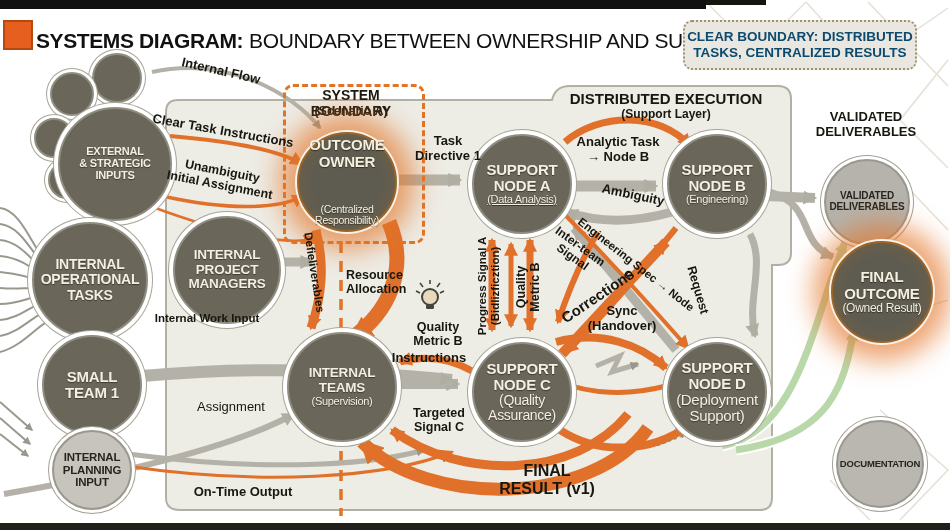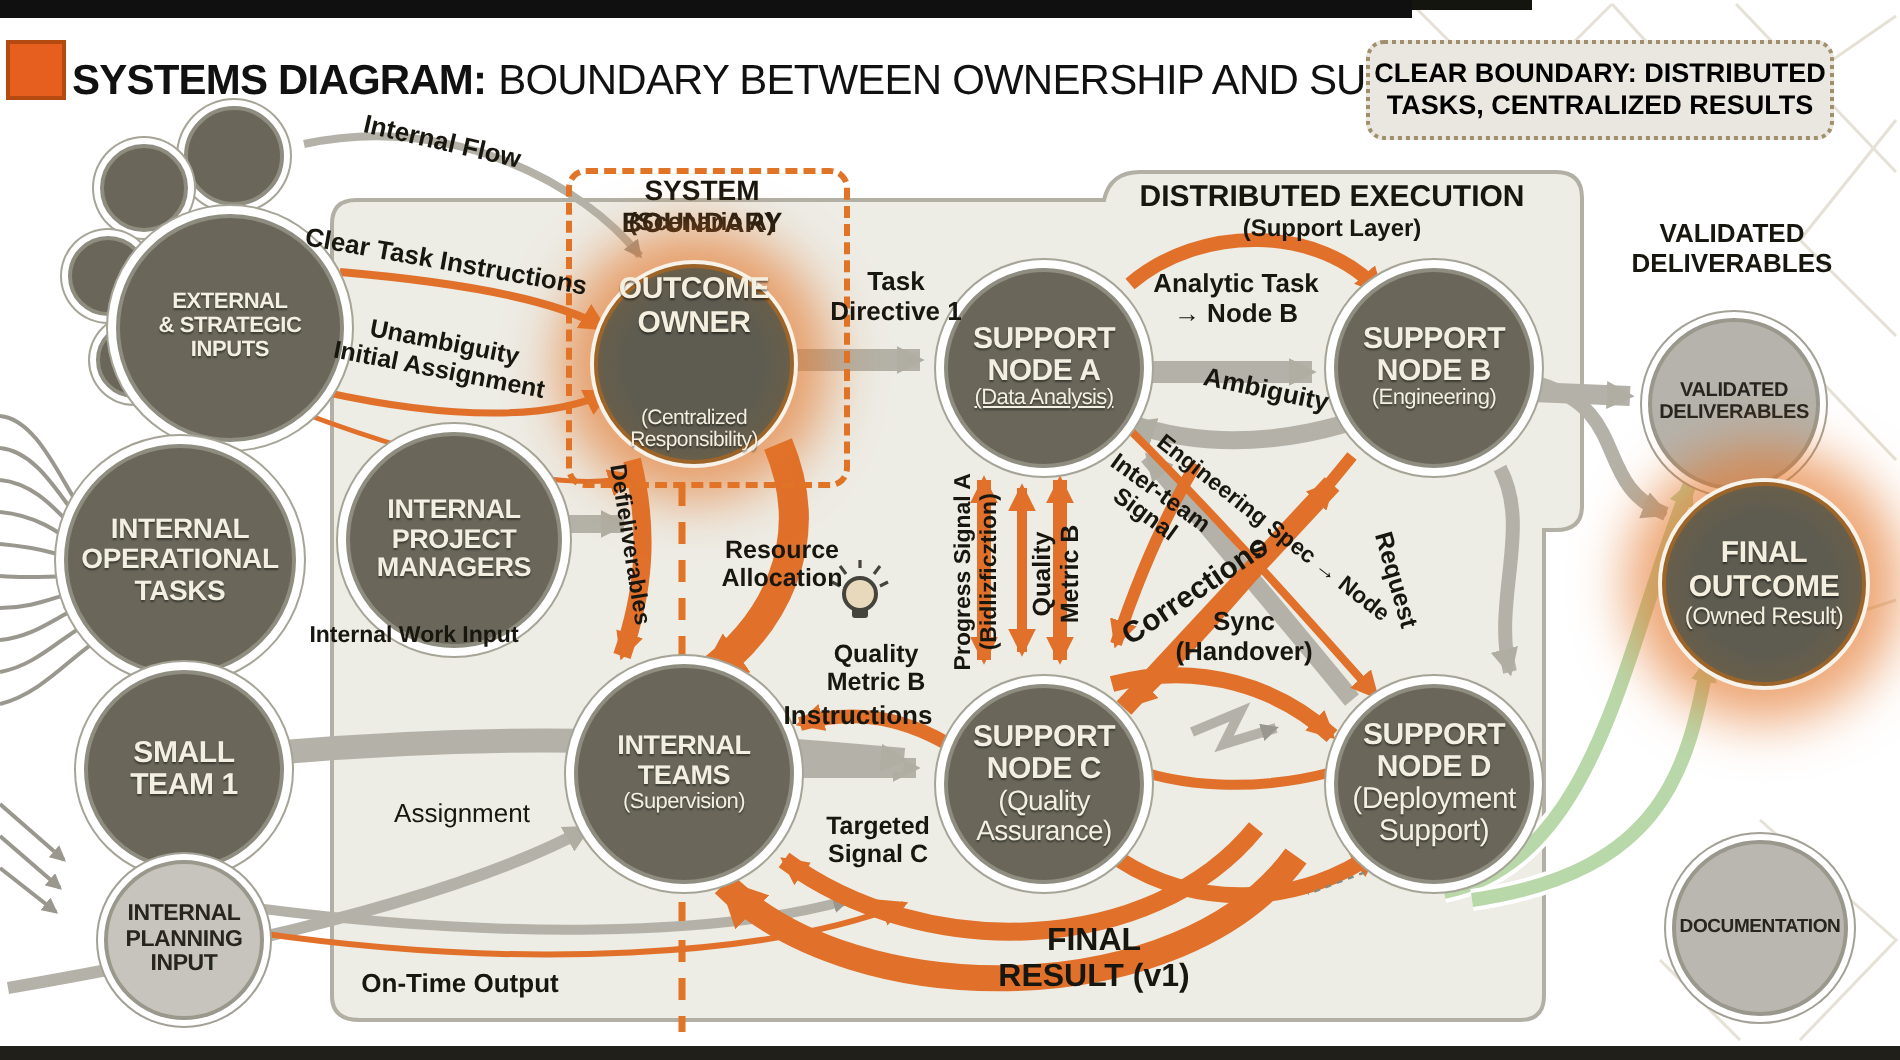--- a/index.html
+++ b/index.html
@@ -14,21 +14,21 @@
   .light{background:#c6c4bd;color:#26251f;border:2px solid #9a988c;box-shadow:0 0 0 3px #ffffff,0 0 0 4px #a3a196;}
   .glow{background:radial-gradient(circle,#5e5c50 50%,#6b5f49 78%,#8a5c2f 100%);color:#f4efdf;
         border:2px solid #9c6428;box-shadow:0 0 0 2px #f7f3ea,0 0 26px 18px rgba(228,116,40,.65);
         text-shadow:0 1px 1px rgba(0,0,0,.5);}
   .c-title{font-weight:bold;}
   .c-sub{font-weight:normal;letter-spacing:-0.3px;}
   .sat{position:absolute;border-radius:50%;background:#6a675a;border:2px solid #8f8d80;box-shadow:0 0 0 3px #fff,0 0 0 4px #a6a496;}
   #sysbox{position:absolute;left:283px;top:84px;width:136px;height:154px;border:3px dashed #e07427;border-radius:10px;}
   #callout{position:absolute;left:683px;top:20px;width:230px;height:46px;background:#e9e7e0;border:2px dotted #a08f6d;
            border-radius:9px;display:flex;align-items:center;justify-content:center;font-weight:bold;font-size:13.5px;
-           text-align:center;white-space:pre-line;line-height:1.18;color:#000000;}
+           text-align:center;white-space:pre-line;line-height:1.18;color:#0c4a6e;}
   #titlebar{position:absolute;left:36px;top:29px;font-size:21px;color:#111;letter-spacing:-0.4px;white-space:nowrap;}
   #titlebar .b{font-weight:bold;}
   #titlebar .r{font-weight:normal;margin-left:6px;}
   #orangesq{position:absolute;left:3px;top:20px;width:26px;height:26px;background:#e65f1e;border:2px solid #b54a10;}
   #topbar{position:absolute;left:0;top:0;width:706px;height:9px;background:#101010;}
   #topbar2{position:absolute;left:706px;top:0;width:60px;height:5px;background:#15150f;}
   #botbar{position:absolute;left:0;top:523px;width:950px;height:7px;background:#201f19;}
 </style>
 </head>
 <body>
@@ -252,24 +252,24 @@
   <div class="lbl" style="left:424px;top:273px;width:130px;font-size:11.5px;transform:rotate(-90deg);">Progress Signal A
 (Bidlizficztion)</div>
   <div class="lbl" style="left:483px;top:273px;width:90px;font-size:12.5px;transform:rotate(-90deg);">Quality
 Metric B</div>
   <div class="lbl" style="left:663px;top:283px;width:70px;font-size:12.5px;transform:rotate(74deg);">Request</div>
   <div class="lbl" style="left:572px;top:304px;width:100px;font-size:13px;">Sync
 (Handover)</div>
   <div class="lbl" style="left:398px;top:320px;width:80px;font-size:12.5px;">Quality
 Metric B</div>
   <div class="lbl" style="left:379px;top:351px;width:100px;font-size:13px;">Instructions</div>
-  <div class="lbl" style="left:346px;top:268px;width:90px;font-size:12.5px;text-align:center;">Resource
+  <div class="lbl" style="left:346px;top:268px;width:90px;font-size:12.5px;text-align:left;">Resource
 Allocation</div>
   <div class="lbl" style="left:259px;top:266px;width:110px;font-size:11.5px;transform:rotate(81deg);">Defieliverables</div>
   <div class="lbl" style="left:142px;top:312px;width:130px;font-size:11.5px;">Internal Work Input</div>
   <div class="lbl" style="left:181px;top:400px;width:100px;font-size:13px;font-weight:normal;">Assignment</div>
-  <div class="lbl" style="left:165px;top:485px;width:130px;font-size:13px;">On-Time Output</div>
+  <div class="lbl" style="left:165px;top:485px;width:130px;font-size:13px;padding-left:13px;">On-Time Output</div>
   <div class="lbl" style="left:394px;top:406px;width:90px;font-size:12.5px;">Targeted
 Signal C</div>
   <div class="lbl" style="left:482px;top:462px;width:130px;font-size:16px;">FINAL
 RESULT (v1)</div>
 
 </div>
 
 </body></html>

